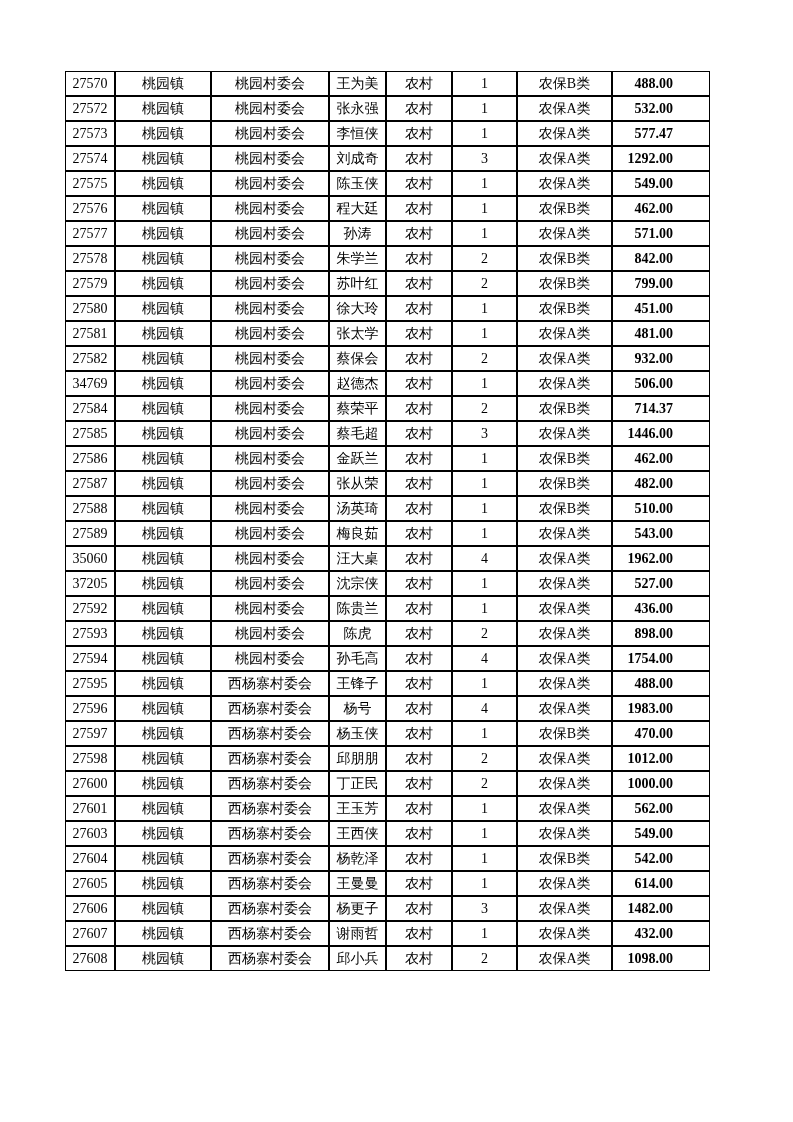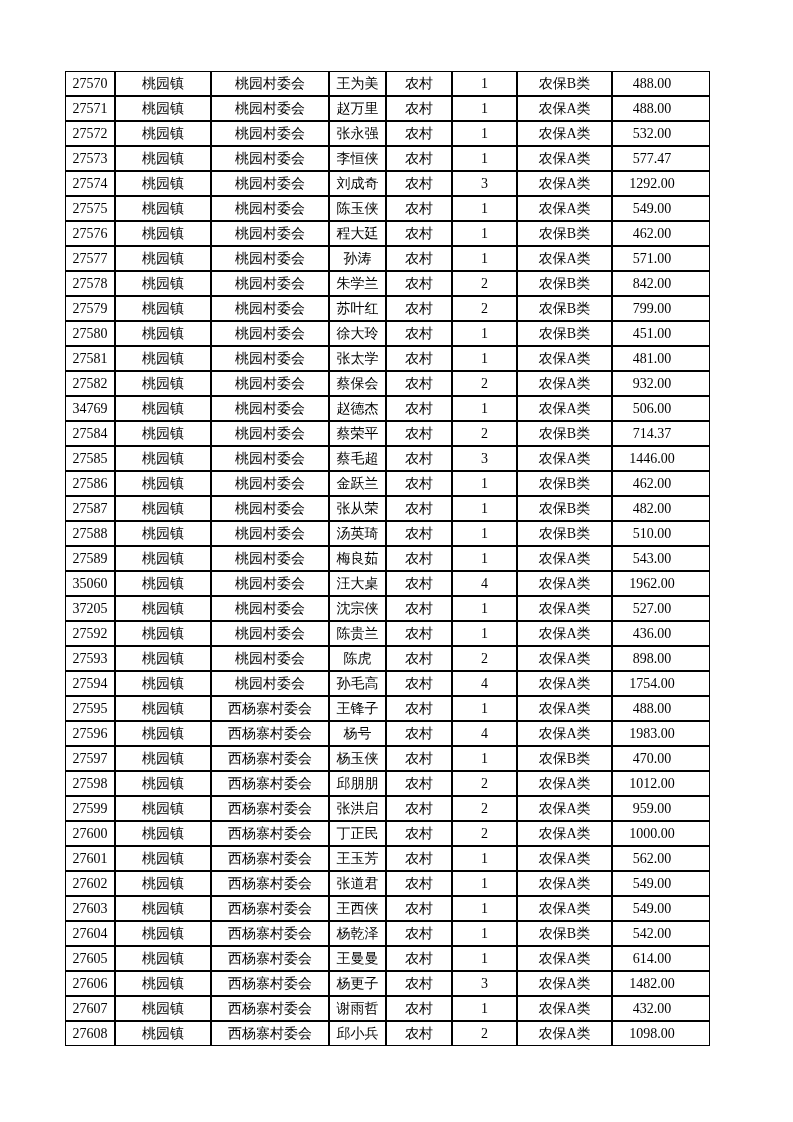--- a/index.html
+++ b/index.html
@@ -36,21 +36,23 @@
     border: 1px solid #000000;
     height: 25px;
     box-sizing: border-box;
     text-align: center;
     vertical-align: middle;
     padding: 0;
     white-space: nowrap;
     overflow: hidden;
   }
   table.benefit-table td.amt {
-    padding-right: 18px;
+    text-align: right;
+    padding-right: 36px;
+    font-weight: bold;
   }
   
   col.c-id       { width: 50px; }
   col.c-town     { width: 96px; }
   col.c-village  { width: 118px; }
   col.c-name     { width: 57px; }
   col.c-type     { width: 66px; }
   col.c-count    { width: 65px; }
   col.c-category { width: 95px; }
   col.c-amount   { width: 98px; }
@@ -75,277 +77,267 @@
           <td>27570</td>
           <td>桃园镇</td>
           <td>桃园村委会</td>
           <td>王为美</td>
           <td>农村</td>
           <td>1</td>
           <td>农保B类</td>
           <td class="amt">488.00</td>
         </tr>
         <tr>
-          <td>27571</td>
-          <td>桃园镇</td>
-          <td>桃园村委会</td>
-          <td>赵万里</td>
+          <td>27572</td>
+          <td>桃园镇</td>
+          <td>桃园村委会</td>
+          <td>张永强</td>
+          <td>农村</td>
+          <td>1</td>
+          <td>农保A类</td>
+          <td class="amt">532.00</td>
+        </tr>
+        <tr>
+          <td>27573</td>
+          <td>桃园镇</td>
+          <td>桃园村委会</td>
+          <td>李恒侠</td>
+          <td>农村</td>
+          <td>1</td>
+          <td>农保A类</td>
+          <td class="amt">577.47</td>
+        </tr>
+        <tr>
+          <td>27574</td>
+          <td>桃园镇</td>
+          <td>桃园村委会</td>
+          <td>刘成奇</td>
+          <td>农村</td>
+          <td>3</td>
+          <td>农保A类</td>
+          <td class="amt">1292.00</td>
+        </tr>
+        <tr>
+          <td>27575</td>
+          <td>桃园镇</td>
+          <td>桃园村委会</td>
+          <td>陈玉侠</td>
+          <td>农村</td>
+          <td>1</td>
+          <td>农保A类</td>
+          <td class="amt">549.00</td>
+        </tr>
+        <tr>
+          <td>27576</td>
+          <td>桃园镇</td>
+          <td>桃园村委会</td>
+          <td>程大廷</td>
+          <td>农村</td>
+          <td>1</td>
+          <td>农保B类</td>
+          <td class="amt">462.00</td>
+        </tr>
+        <tr>
+          <td>27577</td>
+          <td>桃园镇</td>
+          <td>桃园村委会</td>
+          <td>孙涛</td>
+          <td>农村</td>
+          <td>1</td>
+          <td>农保A类</td>
+          <td class="amt">571.00</td>
+        </tr>
+        <tr>
+          <td>27578</td>
+          <td>桃园镇</td>
+          <td>桃园村委会</td>
+          <td>朱学兰</td>
+          <td>农村</td>
+          <td>2</td>
+          <td>农保B类</td>
+          <td class="amt">842.00</td>
+        </tr>
+        <tr>
+          <td>27579</td>
+          <td>桃园镇</td>
+          <td>桃园村委会</td>
+          <td>苏叶红</td>
+          <td>农村</td>
+          <td>2</td>
+          <td>农保B类</td>
+          <td class="amt">799.00</td>
+        </tr>
+        <tr>
+          <td>27580</td>
+          <td>桃园镇</td>
+          <td>桃园村委会</td>
+          <td>徐大玲</td>
+          <td>农村</td>
+          <td>1</td>
+          <td>农保B类</td>
+          <td class="amt">451.00</td>
+        </tr>
+        <tr>
+          <td>27581</td>
+          <td>桃园镇</td>
+          <td>桃园村委会</td>
+          <td>张太学</td>
+          <td>农村</td>
+          <td>1</td>
+          <td>农保A类</td>
+          <td class="amt">481.00</td>
+        </tr>
+        <tr>
+          <td>27582</td>
+          <td>桃园镇</td>
+          <td>桃园村委会</td>
+          <td>蔡保会</td>
+          <td>农村</td>
+          <td>2</td>
+          <td>农保A类</td>
+          <td class="amt">932.00</td>
+        </tr>
+        <tr>
+          <td>34769</td>
+          <td>桃园镇</td>
+          <td>桃园村委会</td>
+          <td>赵德杰</td>
+          <td>农村</td>
+          <td>1</td>
+          <td>农保A类</td>
+          <td class="amt">506.00</td>
+        </tr>
+        <tr>
+          <td>27584</td>
+          <td>桃园镇</td>
+          <td>桃园村委会</td>
+          <td>蔡荣平</td>
+          <td>农村</td>
+          <td>2</td>
+          <td>农保B类</td>
+          <td class="amt">714.37</td>
+        </tr>
+        <tr>
+          <td>27585</td>
+          <td>桃园镇</td>
+          <td>桃园村委会</td>
+          <td>蔡毛超</td>
+          <td>农村</td>
+          <td>3</td>
+          <td>农保A类</td>
+          <td class="amt">1446.00</td>
+        </tr>
+        <tr>
+          <td>27586</td>
+          <td>桃园镇</td>
+          <td>桃园村委会</td>
+          <td>金跃兰</td>
+          <td>农村</td>
+          <td>1</td>
+          <td>农保B类</td>
+          <td class="amt">462.00</td>
+        </tr>
+        <tr>
+          <td>27587</td>
+          <td>桃园镇</td>
+          <td>桃园村委会</td>
+          <td>张从荣</td>
+          <td>农村</td>
+          <td>1</td>
+          <td>农保B类</td>
+          <td class="amt">482.00</td>
+        </tr>
+        <tr>
+          <td>27588</td>
+          <td>桃园镇</td>
+          <td>桃园村委会</td>
+          <td>汤英琦</td>
+          <td>农村</td>
+          <td>1</td>
+          <td>农保B类</td>
+          <td class="amt">510.00</td>
+        </tr>
+        <tr>
+          <td>27589</td>
+          <td>桃园镇</td>
+          <td>桃园村委会</td>
+          <td>梅良茹</td>
+          <td>农村</td>
+          <td>1</td>
+          <td>农保A类</td>
+          <td class="amt">543.00</td>
+        </tr>
+        <tr>
+          <td>35060</td>
+          <td>桃园镇</td>
+          <td>桃园村委会</td>
+          <td>汪大桌</td>
+          <td>农村</td>
+          <td>4</td>
+          <td>农保A类</td>
+          <td class="amt">1962.00</td>
+        </tr>
+        <tr>
+          <td>37205</td>
+          <td>桃园镇</td>
+          <td>桃园村委会</td>
+          <td>沈宗侠</td>
+          <td>农村</td>
+          <td>1</td>
+          <td>农保A类</td>
+          <td class="amt">527.00</td>
+        </tr>
+        <tr>
+          <td>27592</td>
+          <td>桃园镇</td>
+          <td>桃园村委会</td>
+          <td>陈贵兰</td>
+          <td>农村</td>
+          <td>1</td>
+          <td>农保A类</td>
+          <td class="amt">436.00</td>
+        </tr>
+        <tr>
+          <td>27593</td>
+          <td>桃园镇</td>
+          <td>桃园村委会</td>
+          <td>陈虎</td>
+          <td>农村</td>
+          <td>2</td>
+          <td>农保A类</td>
+          <td class="amt">898.00</td>
+        </tr>
+        <tr>
+          <td>27594</td>
+          <td>桃园镇</td>
+          <td>桃园村委会</td>
+          <td>孙毛高</td>
+          <td>农村</td>
+          <td>4</td>
+          <td>农保A类</td>
+          <td class="amt">1754.00</td>
+        </tr>
+        <tr>
+          <td>27595</td>
+          <td>桃园镇</td>
+          <td>西杨寨村委会</td>
+          <td>王锋子</td>
           <td>农村</td>
           <td>1</td>
           <td>农保A类</td>
           <td class="amt">488.00</td>
         </tr>
         <tr>
-          <td>27572</td>
-          <td>桃园镇</td>
-          <td>桃园村委会</td>
-          <td>张永强</td>
-          <td>农村</td>
-          <td>1</td>
-          <td>农保A类</td>
-          <td class="amt">532.00</td>
-        </tr>
-        <tr>
-          <td>27573</td>
-          <td>桃园镇</td>
-          <td>桃园村委会</td>
-          <td>李恒侠</td>
-          <td>农村</td>
-          <td>1</td>
-          <td>农保A类</td>
-          <td class="amt">577.47</td>
-        </tr>
-        <tr>
-          <td>27574</td>
-          <td>桃园镇</td>
-          <td>桃园村委会</td>
-          <td>刘成奇</td>
-          <td>农村</td>
-          <td>3</td>
-          <td>农保A类</td>
-          <td class="amt">1292.00</td>
-        </tr>
-        <tr>
-          <td>27575</td>
-          <td>桃园镇</td>
-          <td>桃园村委会</td>
-          <td>陈玉侠</td>
-          <td>农村</td>
-          <td>1</td>
-          <td>农保A类</td>
-          <td class="amt">549.00</td>
-        </tr>
-        <tr>
-          <td>27576</td>
-          <td>桃园镇</td>
-          <td>桃园村委会</td>
-          <td>程大廷</td>
-          <td>农村</td>
-          <td>1</td>
-          <td>农保B类</td>
-          <td class="amt">462.00</td>
-        </tr>
-        <tr>
-          <td>27577</td>
-          <td>桃园镇</td>
-          <td>桃园村委会</td>
-          <td>孙涛</td>
-          <td>农村</td>
-          <td>1</td>
-          <td>农保A类</td>
-          <td class="amt">571.00</td>
-        </tr>
-        <tr>
-          <td>27578</td>
-          <td>桃园镇</td>
-          <td>桃园村委会</td>
-          <td>朱学兰</td>
-          <td>农村</td>
-          <td>2</td>
-          <td>农保B类</td>
-          <td class="amt">842.00</td>
-        </tr>
-        <tr>
-          <td>27579</td>
-          <td>桃园镇</td>
-          <td>桃园村委会</td>
-          <td>苏叶红</td>
-          <td>农村</td>
-          <td>2</td>
-          <td>农保B类</td>
-          <td class="amt">799.00</td>
-        </tr>
-        <tr>
-          <td>27580</td>
-          <td>桃园镇</td>
-          <td>桃园村委会</td>
-          <td>徐大玲</td>
-          <td>农村</td>
-          <td>1</td>
-          <td>农保B类</td>
-          <td class="amt">451.00</td>
-        </tr>
-        <tr>
-          <td>27581</td>
-          <td>桃园镇</td>
-          <td>桃园村委会</td>
-          <td>张太学</td>
-          <td>农村</td>
-          <td>1</td>
-          <td>农保A类</td>
-          <td class="amt">481.00</td>
-        </tr>
-        <tr>
-          <td>27582</td>
-          <td>桃园镇</td>
-          <td>桃园村委会</td>
-          <td>蔡保会</td>
-          <td>农村</td>
-          <td>2</td>
-          <td>农保A类</td>
-          <td class="amt">932.00</td>
-        </tr>
-        <tr>
-          <td>34769</td>
-          <td>桃园镇</td>
-          <td>桃园村委会</td>
-          <td>赵德杰</td>
-          <td>农村</td>
-          <td>1</td>
-          <td>农保A类</td>
-          <td class="amt">506.00</td>
-        </tr>
-        <tr>
-          <td>27584</td>
-          <td>桃园镇</td>
-          <td>桃园村委会</td>
-          <td>蔡荣平</td>
-          <td>农村</td>
-          <td>2</td>
-          <td>农保B类</td>
-          <td class="amt">714.37</td>
-        </tr>
-        <tr>
-          <td>27585</td>
-          <td>桃园镇</td>
-          <td>桃园村委会</td>
-          <td>蔡毛超</td>
-          <td>农村</td>
-          <td>3</td>
-          <td>农保A类</td>
-          <td class="amt">1446.00</td>
-        </tr>
-        <tr>
-          <td>27586</td>
-          <td>桃园镇</td>
-          <td>桃园村委会</td>
-          <td>金跃兰</td>
-          <td>农村</td>
-          <td>1</td>
-          <td>农保B类</td>
-          <td class="amt">462.00</td>
-        </tr>
-        <tr>
-          <td>27587</td>
-          <td>桃园镇</td>
-          <td>桃园村委会</td>
-          <td>张从荣</td>
-          <td>农村</td>
-          <td>1</td>
-          <td>农保B类</td>
-          <td class="amt">482.00</td>
-        </tr>
-        <tr>
-          <td>27588</td>
-          <td>桃园镇</td>
-          <td>桃园村委会</td>
-          <td>汤英琦</td>
-          <td>农村</td>
-          <td>1</td>
-          <td>农保B类</td>
-          <td class="amt">510.00</td>
-        </tr>
-        <tr>
-          <td>27589</td>
-          <td>桃园镇</td>
-          <td>桃园村委会</td>
-          <td>梅良茹</td>
-          <td>农村</td>
-          <td>1</td>
-          <td>农保A类</td>
-          <td class="amt">543.00</td>
-        </tr>
-        <tr>
-          <td>35060</td>
-          <td>桃园镇</td>
-          <td>桃园村委会</td>
-          <td>汪大桌</td>
+          <td>27596</td>
+          <td>桃园镇</td>
+          <td>西杨寨村委会</td>
+          <td>杨号</td>
           <td>农村</td>
           <td>4</td>
           <td>农保A类</td>
-          <td class="amt">1962.00</td>
-        </tr>
-        <tr>
-          <td>37205</td>
-          <td>桃园镇</td>
-          <td>桃园村委会</td>
-          <td>沈宗侠</td>
-          <td>农村</td>
-          <td>1</td>
-          <td>农保A类</td>
-          <td class="amt">527.00</td>
-        </tr>
-        <tr>
-          <td>27592</td>
-          <td>桃园镇</td>
-          <td>桃园村委会</td>
-          <td>陈贵兰</td>
-          <td>农村</td>
-          <td>1</td>
-          <td>农保A类</td>
-          <td class="amt">436.00</td>
-        </tr>
-        <tr>
-          <td>27593</td>
-          <td>桃园镇</td>
-          <td>桃园村委会</td>
-          <td>陈虎</td>
-          <td>农村</td>
-          <td>2</td>
-          <td>农保A类</td>
-          <td class="amt">898.00</td>
-        </tr>
-        <tr>
-          <td>27594</td>
-          <td>桃园镇</td>
-          <td>桃园村委会</td>
-          <td>孙毛高</td>
-          <td>农村</td>
-          <td>4</td>
-          <td>农保A类</td>
-          <td class="amt">1754.00</td>
-        </tr>
-        <tr>
-          <td>27595</td>
-          <td>桃园镇</td>
-          <td>西杨寨村委会</td>
-          <td>王锋子</td>
-          <td>农村</td>
-          <td>1</td>
-          <td>农保A类</td>
-          <td class="amt">488.00</td>
-        </tr>
-        <tr>
-          <td>27596</td>
-          <td>桃园镇</td>
-          <td>西杨寨村委会</td>
-          <td>杨号</td>
-          <td>农村</td>
-          <td>4</td>
-          <td>农保A类</td>
           <td class="amt">1983.00</td>
         </tr>
         <tr>
           <td>27597</td>
           <td>桃园镇</td>
           <td>西杨寨村委会</td>
           <td>杨玉侠</td>
           <td>农村</td>
           <td>1</td>
           <td>农保B类</td>
@@ -355,58 +347,38 @@
           <td>27598</td>
           <td>桃园镇</td>
           <td>西杨寨村委会</td>
           <td>邱朋朋</td>
           <td>农村</td>
           <td>2</td>
           <td>农保A类</td>
           <td class="amt">1012.00</td>
         </tr>
         <tr>
-          <td>27599</td>
-          <td>桃园镇</td>
-          <td>西杨寨村委会</td>
-          <td>张洪启</td>
-          <td>农村</td>
-          <td>2</td>
-          <td>农保A类</td>
-          <td class="amt">959.00</td>
-        </tr>
-        <tr>
           <td>27600</td>
           <td>桃园镇</td>
           <td>西杨寨村委会</td>
           <td>丁正民</td>
           <td>农村</td>
           <td>2</td>
           <td>农保A类</td>
           <td class="amt">1000.00</td>
         </tr>
         <tr>
           <td>27601</td>
           <td>桃园镇</td>
           <td>西杨寨村委会</td>
           <td>王玉芳</td>
           <td>农村</td>
           <td>1</td>
           <td>农保A类</td>
           <td class="amt">562.00</td>
-        </tr>
-        <tr>
-          <td>27602</td>
-          <td>桃园镇</td>
-          <td>西杨寨村委会</td>
-          <td>张道君</td>
-          <td>农村</td>
-          <td>1</td>
-          <td>农保A类</td>
-          <td class="amt">549.00</td>
         </tr>
         <tr>
           <td>27603</td>
           <td>桃园镇</td>
           <td>西杨寨村委会</td>
           <td>王西侠</td>
           <td>农村</td>
           <td>1</td>
           <td>农保A类</td>
           <td class="amt">549.00</td>

